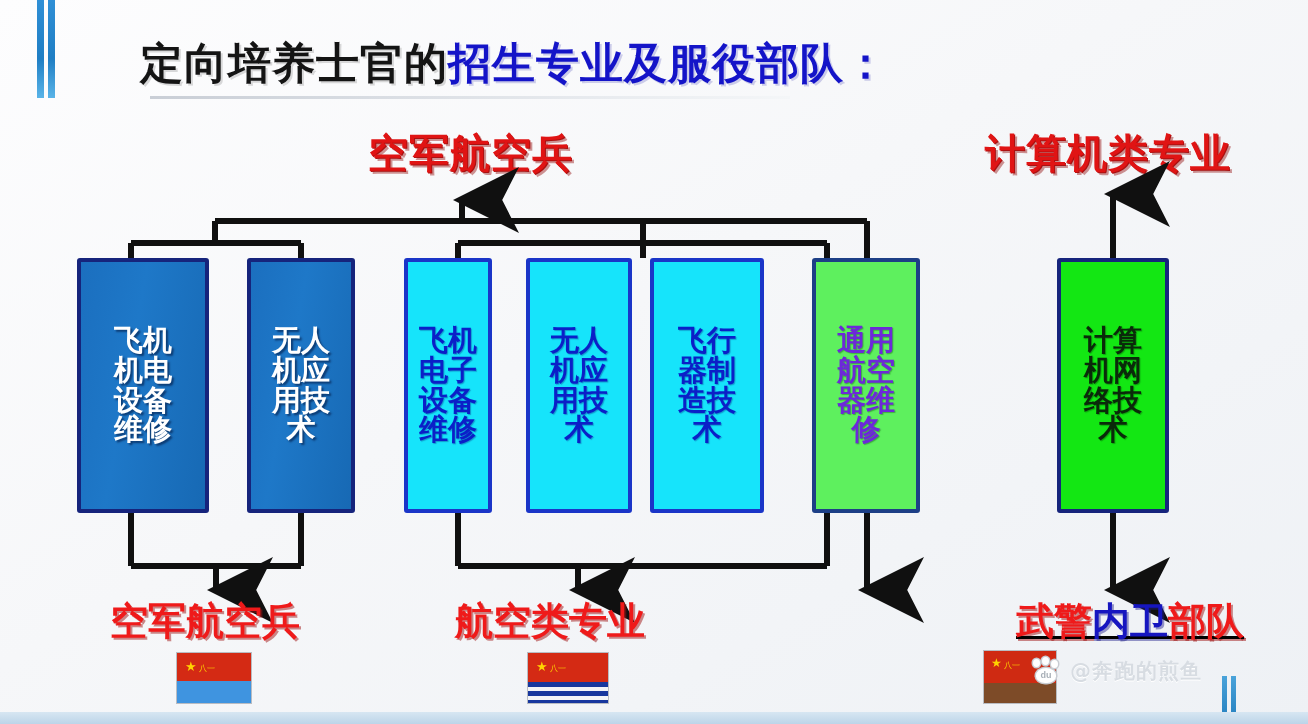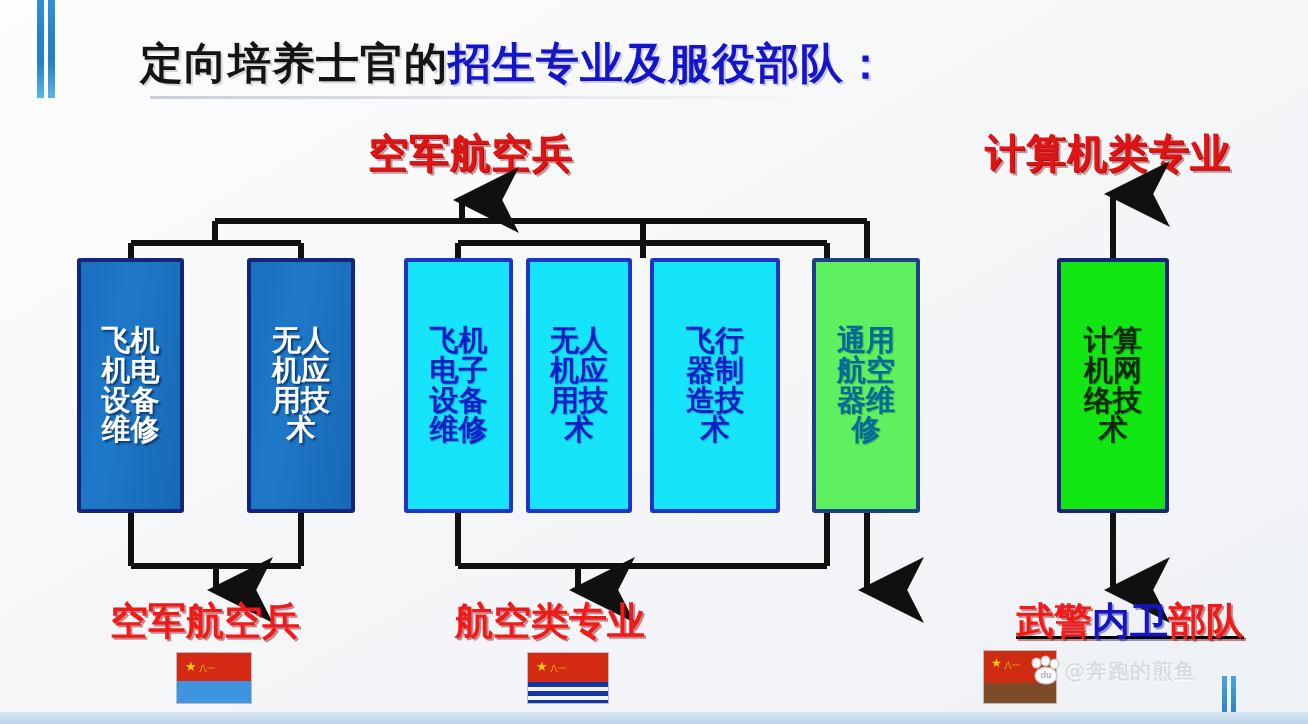--- a/index.html
+++ b/index.html
@@ -47,21 +47,21 @@
     font-size:29px;font-weight:bold;line-height:1.03;text-align:center;
     font-family:"DejaVu Sans","Liberation Sans",sans-serif;
     letter-spacing:0px;padding:0 4px;word-break:break-all;
   }
   .box.blue{background:linear-gradient(100deg,#1b6fbf,#1e78c8 40%,#1769b4);
     border:4px solid #16247c;}
   .box.blue .btxt{color:#ffffff;text-shadow:2px 2px 2px rgba(0,20,60,.6);}
   .box.cyan{background:#16e4fb;border:4px solid #1a35c8;}
   .box.cyan .btxt{color:#0b1fc8;text-shadow:1px 1px 1px rgba(10,20,120,.35);}
   .box.green-l{background:#5ef05e;border:4px solid #1d3f86;}
-  .box.green-l .btxt{color:#0369a1;text-shadow:1px 1px 1px rgba(0,60,0,.35);}
+  .box.green-l .btxt{color:#6d28d9;text-shadow:1px 1px 1px rgba(0,60,0,.35);}
   .box.green{background:#13e713;border:4px solid #16247c;}
   .box.green .btxt{color:#0a2a0a;text-shadow:1px 1px 1px rgba(0,70,0,.4);}
 
   
   #connectors{position:absolute;left:0;top:0;width:1308px;height:724px;}
 
   
   .blabel{position:absolute;white-space:nowrap;font-size:38px;font-weight:bold;
     font-family:"DejaVu Sans","Liberation Sans",sans-serif;letter-spacing:0px;}
   .blabel .r{color:#ef1a1a;text-shadow:2px 2px 0 rgba(160,20,20,.5);}
@@ -69,21 +69,21 @@
 
   
   .flag{position:absolute;border:1px solid #b9bcc2;box-sizing:border-box;
     overflow:hidden;}
   .flag .stripe{position:absolute;left:0;width:100%;}
   .flag .star{position:absolute;color:#ffd400;line-height:1;}
   .flag .pla{position:absolute;color:#ffd400;font-size:8px;line-height:1;
     font-family:"DejaVu Sans",sans-serif;}
 
   
-  .watermark{position:absolute;display:flex;gap:3px;}
+  .watermark{position:absolute;display:flex;gap:9px;}
   .wm-text{font-size:21px;font-weight:bold;color:#d7dce2;
     font-family:"DejaVu Sans","Liberation Sans",sans-serif;
     text-shadow:0 1px 0 #ffffff;white-space:nowrap;letter-spacing:1px;}
   .paw{position:relative;width:30px;height:28px;}
   .paw .pad{position:absolute;background:#ffffff;border-radius:50%;
     box-shadow:0 0 0 1.5px #c8ccd2;}
   .paw .du{position:absolute;left:5px;top:11px;width:20px;height:15px;
     background:#ffffff;border-radius:50% 50% 45% 45%;
     box-shadow:0 0 0 1.5px #c8ccd2;color:#a9b0b8;font-size:9px;
     font-weight:bold;text-align:center;line-height:15px;}
@@ -153,37 +153,37 @@
       <line x1="827" y1="513" x2="827" y2="566"></line>
       <line x1="458" y1="566" x2="827" y2="566"></line>
       <line x1="578" y1="566" x2="578" y2="590" marker-end="url(#arrDn)"></line>
 
       <line x1="867" y1="513" x2="867" y2="590" marker-end="url(#arrDn)"></line>
 
       <line x1="1113" y1="513" x2="1113" y2="590" marker-end="url(#arrDn)"></line>
     </g>
   </svg>
 
-  <div class="box blue" style="left:77px;top:258px;width:107px;height:255px;">
+  <div class="box blue" style="left:77px;top:258px;width:132px;height:255px;">
     <div class="btxt" style="width:78px;">飞机机电设备维修</div>
   </div>
 
   <div class="box blue" style="left:247px;top:258px;width:108px;height:255px;">
     <div class="btxt" style="width:78px;">无人机应用技术</div>
   </div>
 
-  <div class="box cyan" style="left:404px;top:258px;width:109px;height:255px;">
+  <div class="box cyan" style="left:404px;top:258px;width:88px;height:255px;">
     <div class="btxt" style="width:78px;">飞机电子设备维修</div>
   </div>
 
   <div class="box cyan" style="left:526px;top:258px;width:106px;height:255px;">
     <div class="btxt" style="width:76px;">无人机应用技术</div>
   </div>
 
-  <div class="box cyan" style="left:650px;top:258px;width:130px;height:255px;">
+  <div class="box cyan" style="left:650px;top:258px;width:114px;height:255px;">
     <div class="btxt" style="width:76px;">飞行器制造技术</div>
   </div>
 
   <div class="box green-l" style="left:812px;top:258px;width:108px;height:255px;">
     <div class="btxt" style="width:78px;">通用航空器维修</div>
   </div>
 
   <div class="box green" style="left:1057px;top:258px;width:112px;height:255px;">
     <div class="btxt" style="width:80px;">计算机网络技术</div>
   </div>

